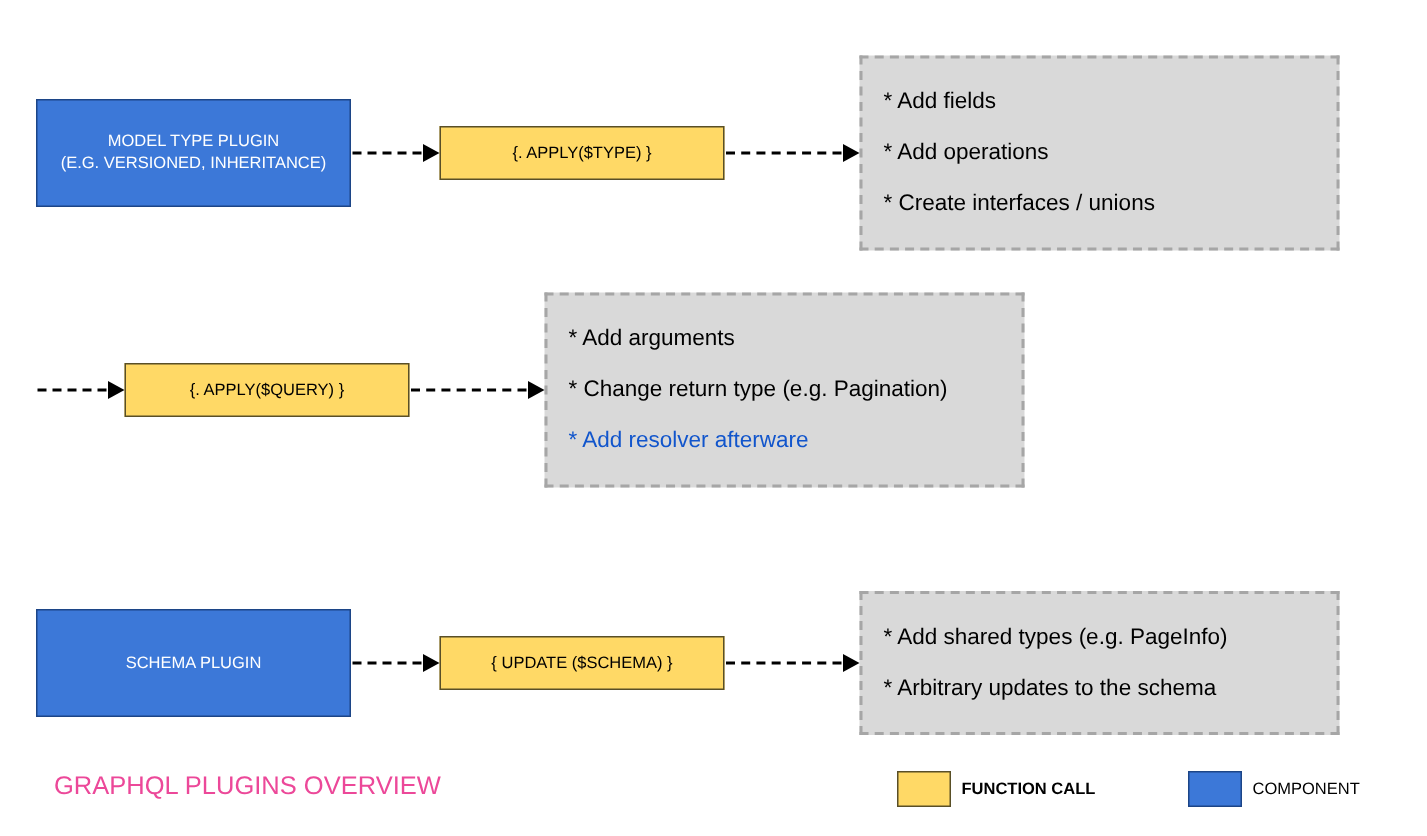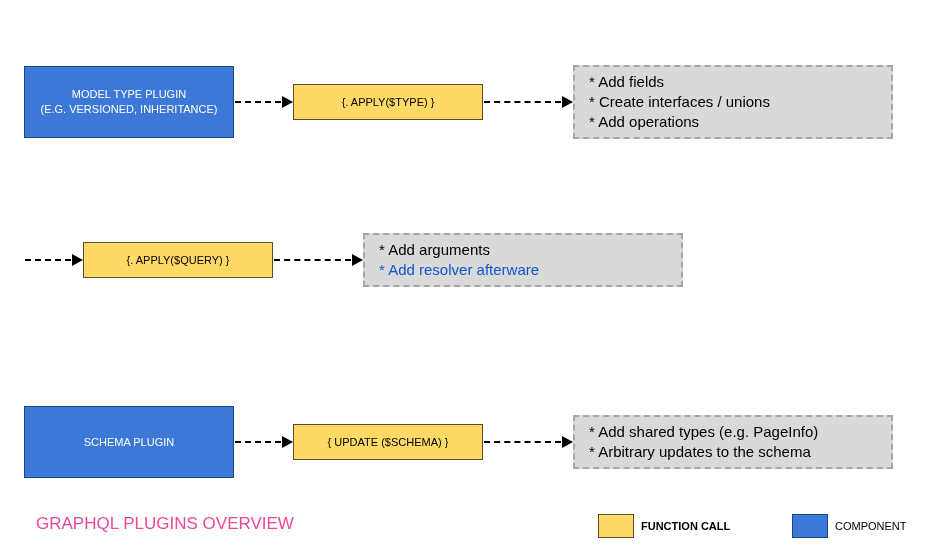--- a/index.html
+++ b/index.html
@@ -85,21 +85,21 @@
     width: 320px;
     background: var(--output-fill);
     border: 2px dashed var(--output-border);
     box-sizing: border-box;
     padding: 5px 14px;
   }
   .output-item {
     font-size: 15px;
     line-height: 20px;
     color: #000000;
-    margin: 0 0;
+    margin: 14px 0;
   }
   .output-item.link { color: var(--link-text); }
 
   .diagram-title {
     position: absolute;
     left: 36px;
     top: 514px;
     font-size: 17px;
     color: #ec4899;
   }
@@ -143,33 +143,34 @@
       <div>MODEL TYPE PLUGIN</div>
       <div>(E.G. VERSIONED, INHERITANCE)</div>
     </div>
     <div class="arrow"></div>
     <div class="function-box">
       <span>{. APPLY($TYPE) }</span>
     </div>
     <div class="arrow long"></div>
     <div class="outputs-box">
       <div class="output-item">* Add fields</div>
+      <div class="output-item">* Add operations</div>
       <div class="output-item">* Create interfaces / unions</div>
-      <div class="output-item">* Add operations</div>
     </div>
   </div>
 
   <div class="row row-1">
     <div class="arrow"></div>
     <div class="function-box">
       <span>{. APPLY($QUERY) }</span>
     </div>
     <div class="arrow long"></div>
     <div class="outputs-box">
       <div class="output-item">* Add arguments</div>
+      <div class="output-item">* Change return type (e.g. Pagination)</div>
       <div class="output-item link">* Add resolver afterware</div>
     </div>
   </div>
 
   <div class="row row-2">
     <div class="component-box">
       <div>SCHEMA PLUGIN</div>
       <div></div>
     </div>
     <div class="arrow"></div>

